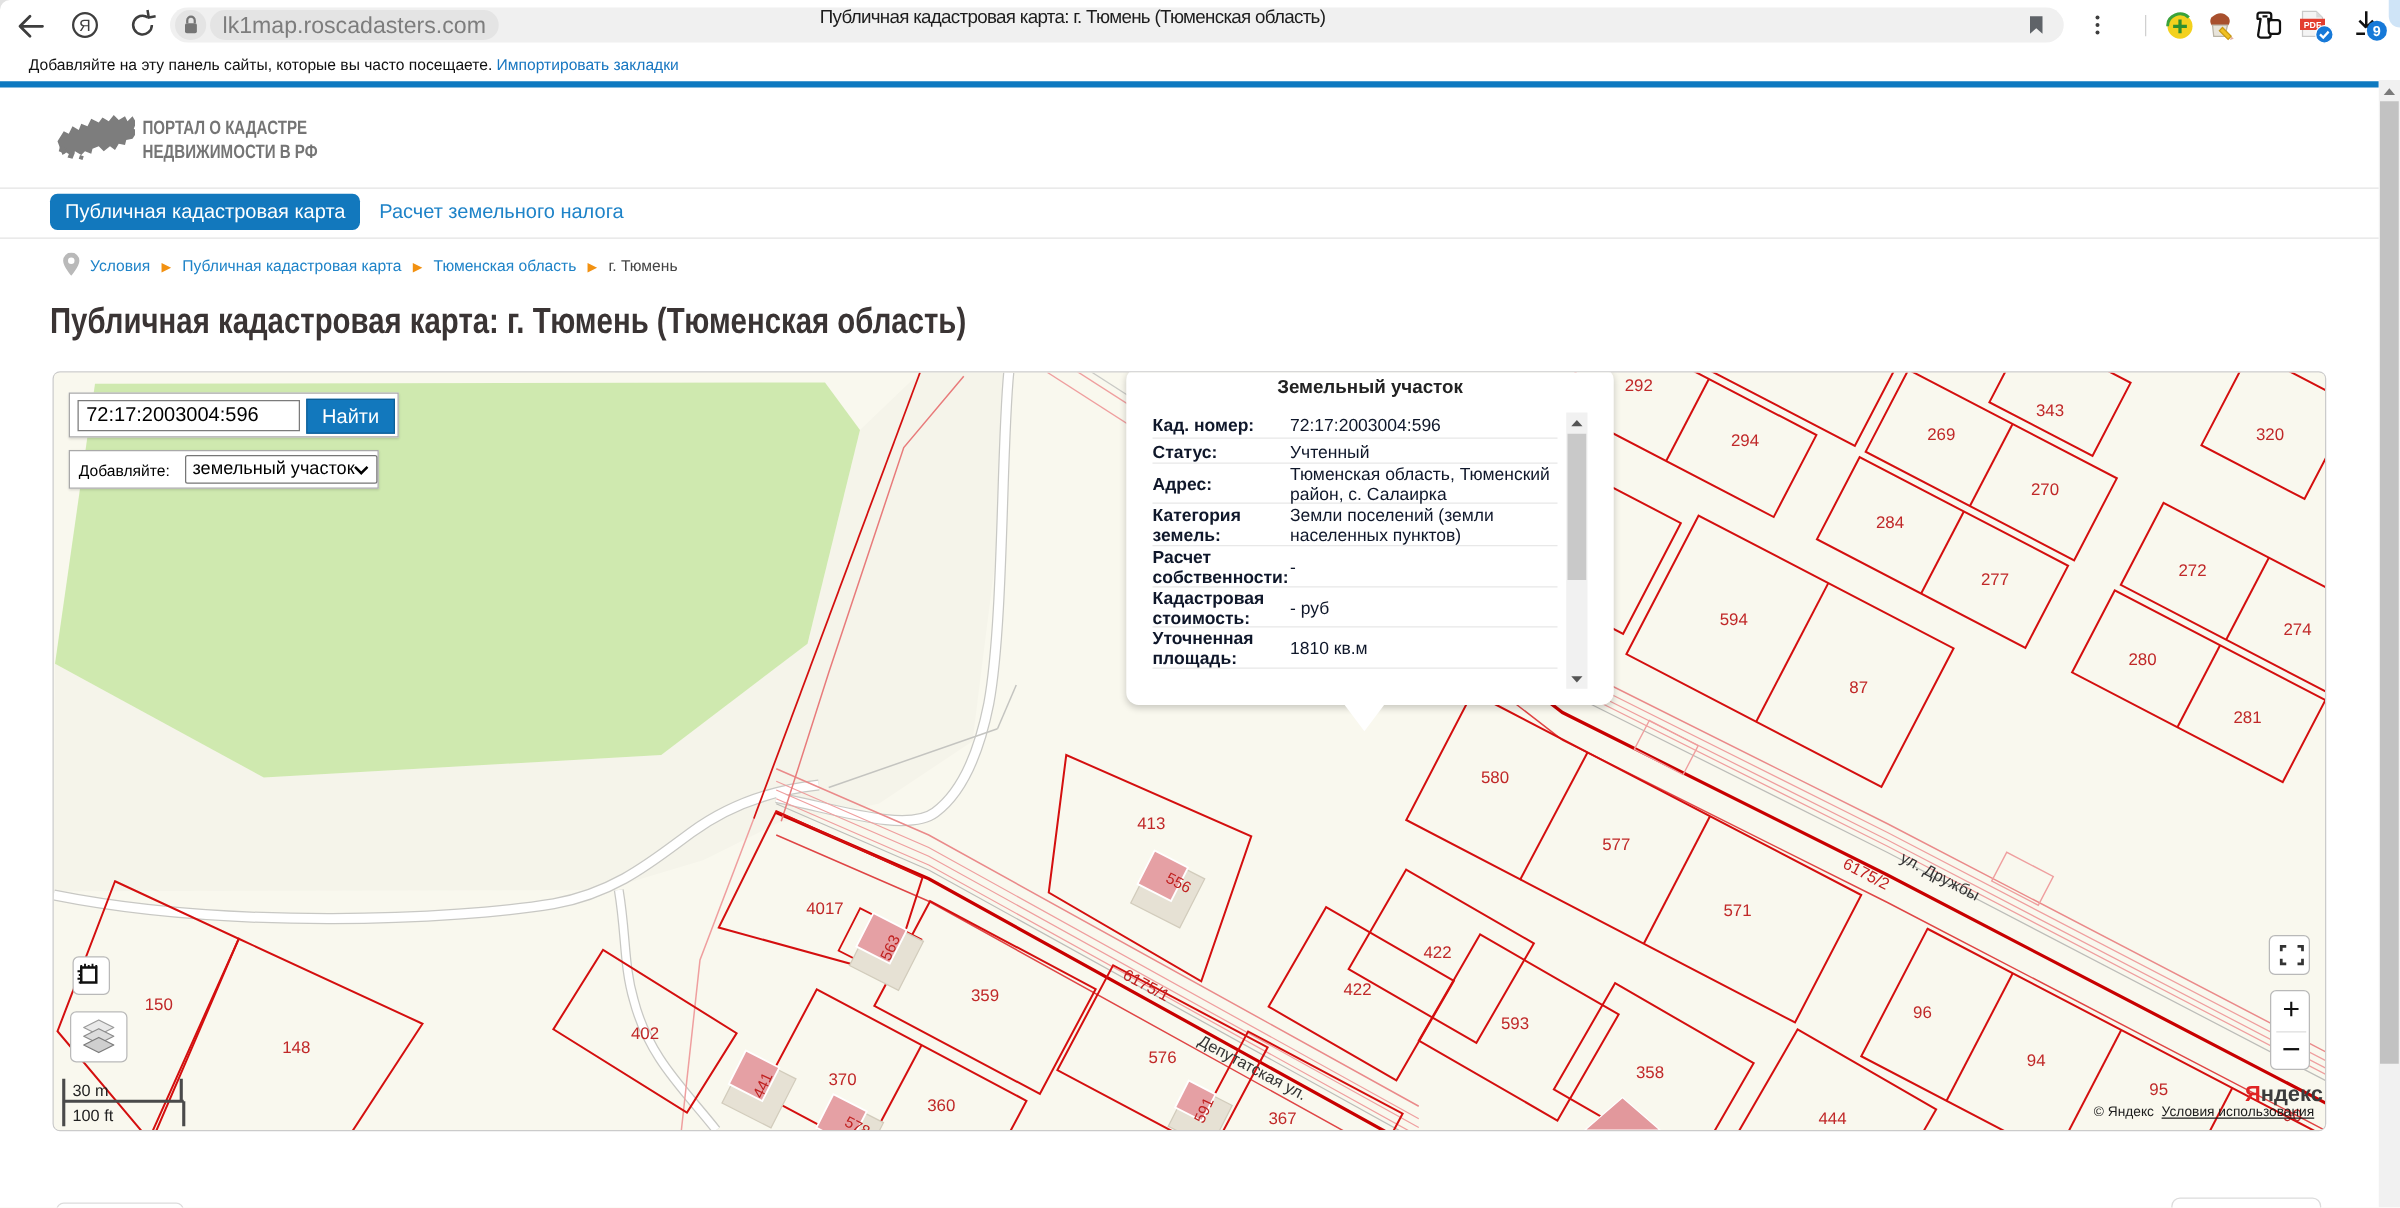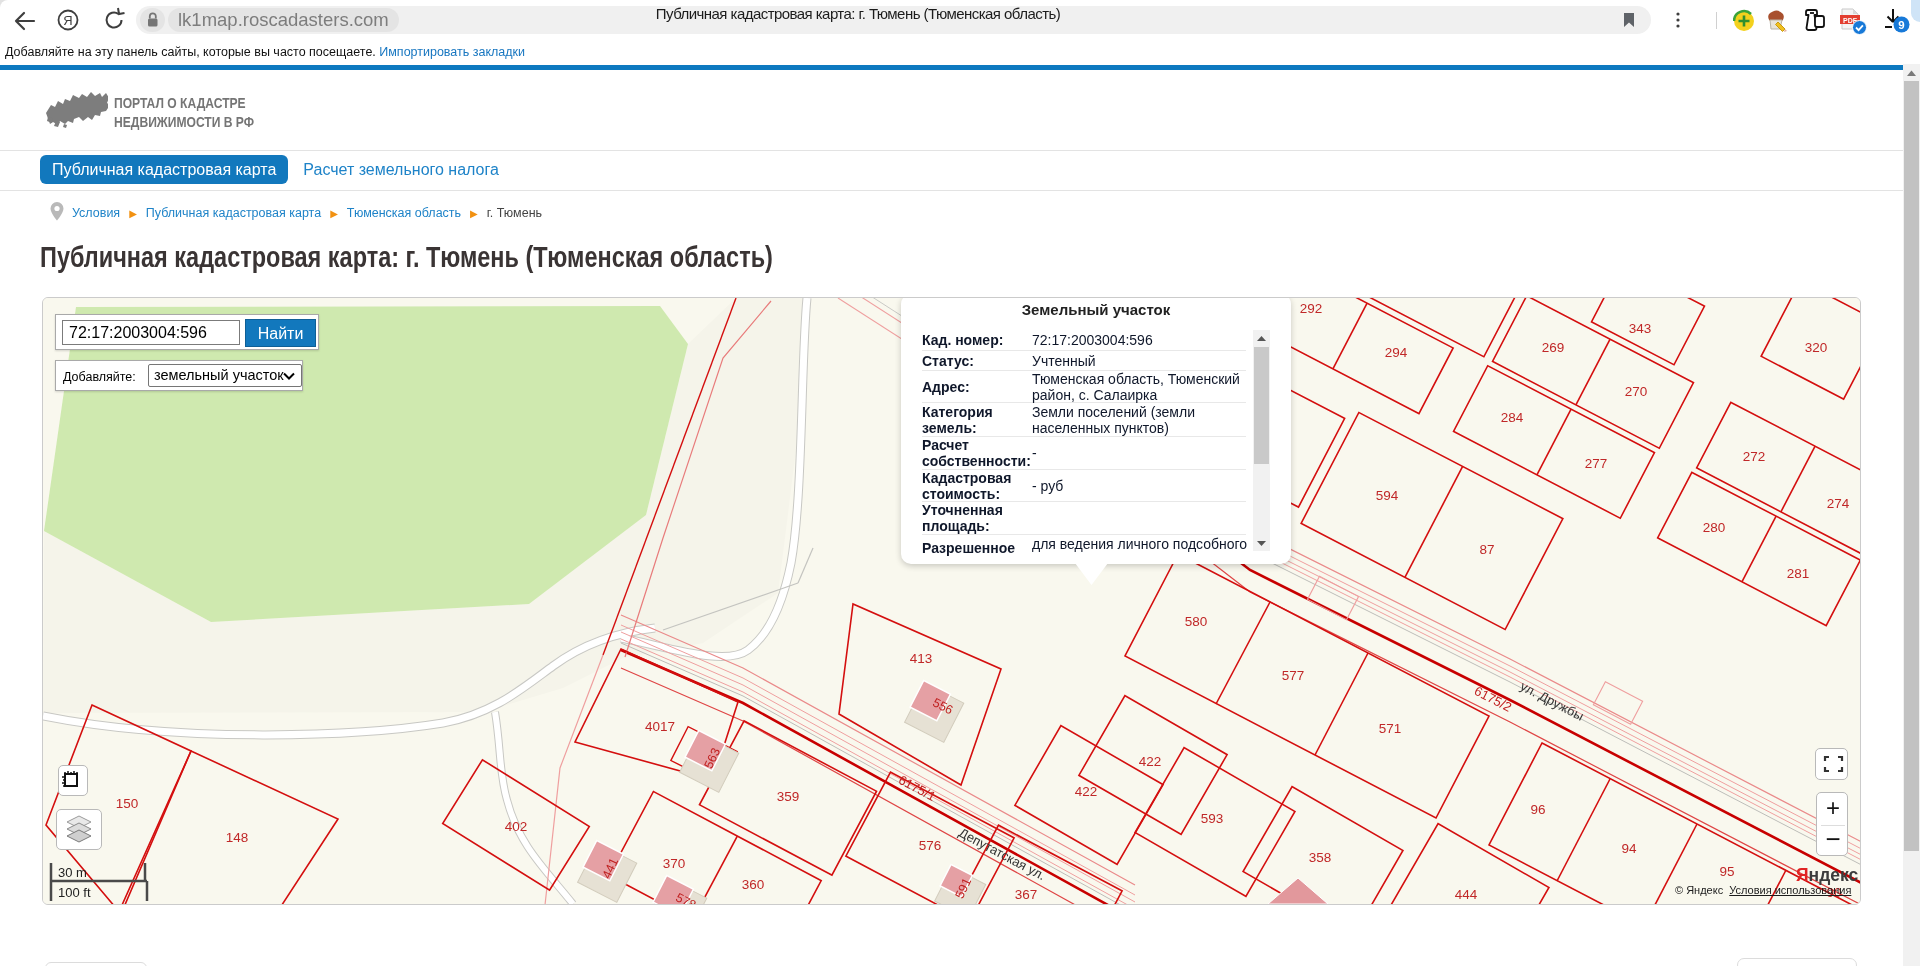--- a/index.html
+++ b/index.html
@@ -2,21 +2,21 @@
 <html><head><meta charset="utf-8"><title>Публичная кадастровая карта</title>
 <style>
 *{margin:0;padding:0;box-sizing:border-box}
 body{width:1920px;height:966px;overflow:hidden;font-family:"Liberation Sans",sans-serif;background:#fff;position:relative}
 .toolbar{position:absolute;left:0;top:0;width:1920px;height:40px;background:#fff}
 .tbi{position:absolute;top:0;height:40px;display:flex;align-items:center;justify-content:center}
 .pill{position:absolute;left:136px;top:6px;width:1515px;height:28px;background:#f0f0f0;border-radius:14px}
 .chip{position:absolute;top:2px;height:24px;background:#e4e4e4;border-radius:12px}
 .urltext{color:#7d7d7d;font-size:18.5px;line-height:24px;padding:0 10px;white-space:nowrap}
 .ptitle{position:absolute;left:0;width:1716px;top:0;height:28px;text-align:center;font-size:15px;line-height:28px;color:#1c1c1c;letter-spacing:-0.55px}
-.bkbar{position:absolute;left:0;top:40px;width:1920px;height:25px;background:#fff;font-size:12.5px;color:#111;line-height:25px;padding-left:5px}
+.bkbar{position:absolute;left:0;top:40px;width:1920px;height:25px;background:#fff;font-size:12.5px;color:#111;line-height:25px;padding-left:23px}
 .bkbar a{color:#1776c0;text-decoration:none}
 .bluebar{position:absolute;left:0;top:65px;width:1903px;height:5px;background:#0d79c0}
 .logotext{position:absolute;left:114px;top:93px;font-size:15.5px;font-weight:bold;color:#757575;line-height:19px;transform:scaleX(0.78);transform-origin:0 0;white-space:nowrap}
 .tabs{position:absolute;left:40px;top:155px}
 .tab1{display:inline-block;background:#1278bd;color:#fff;font-size:16px;padding:6px 12px;border-radius:6px;height:29px;line-height:17px}
 .tab2{display:inline-block;color:#1e83c8;font-size:16px;margin-left:15px;line-height:29px;vertical-align:top;text-decoration:none}
 .hline{position:absolute;left:0;width:1903px;height:1px;background:#e3e3e3}
 .crumbs{position:absolute;left:72px;top:206px;font-size:12.5px;color:#444}
 .crumbs a{color:#1e83c8;text-decoration:none}
 .crumbs .sep{color:#f29111;margin:0 9px;font-size:10px}
@@ -335,24 +335,21 @@
   <div class="prow" style="top:143px;height:33px">
         <div class="pl" style="padding-top:1px">Расчет собственности:</div>
         <div class="pv" style="line-height:33px">-</div>
       </div>
   <div class="prow" style="top:176px;height:32px">
         <div class="pl" style="padding-top:1px">Кадастровая стоимость:</div>
         <div class="pv" style="line-height:32px">- руб</div>
       </div>
   <div class="prow" style="top:208px;height:33px">
         <div class="pl" style="padding-top:1px">Уточненная площадь:</div>
-      </div>
-  <div class="prow" style="top:241px;height:26px;border-bottom:none">
-        <div class="pl" style="padding-top:6px">Разрешенное</div>
-        <div class="pv" style="padding-top:2px">для ведения личного подсобного</div>
+        <div class="pv" style="line-height:33px">1810 кв.м</div>
       </div>
   <div style="position:absolute;left:352px;top:36px;width:17px;height:221px;background:#f1f1f1">
     <svg style="position:absolute;left:2px;top:3px" width="13" height="10" viewBox="0 0 13 10">
           <path d="M2 8 l4.5-5 4.5 5z" fill="#555"></path>
         </svg>
     <div style="position:absolute;left:1px;top:17px;width:15px;height:117px;background:#c9c9c9"></div>
     <svg style="position:absolute;left:2px;bottom:3px" width="13" height="10" viewBox="0 0 13 10">
           <path d="M2 3 l4.5 5 4.5-5z" fill="#555"></path>
         </svg>
   </div>

